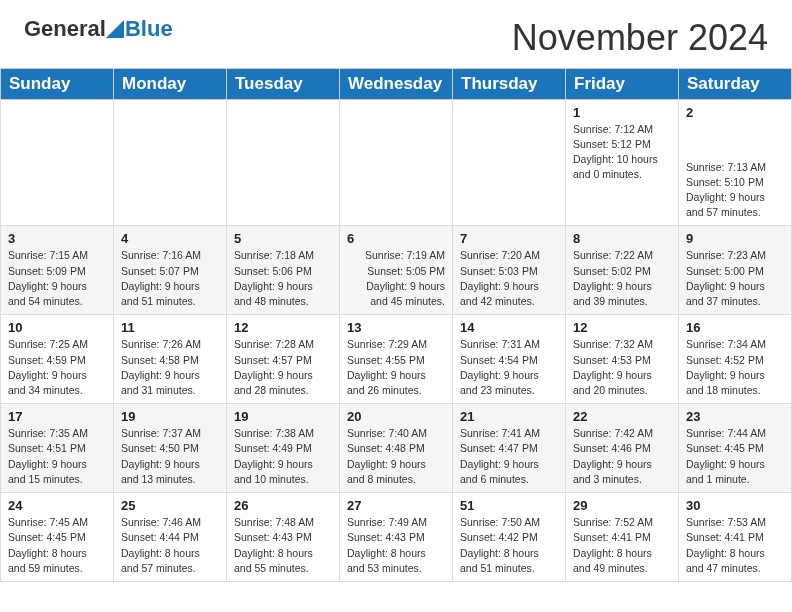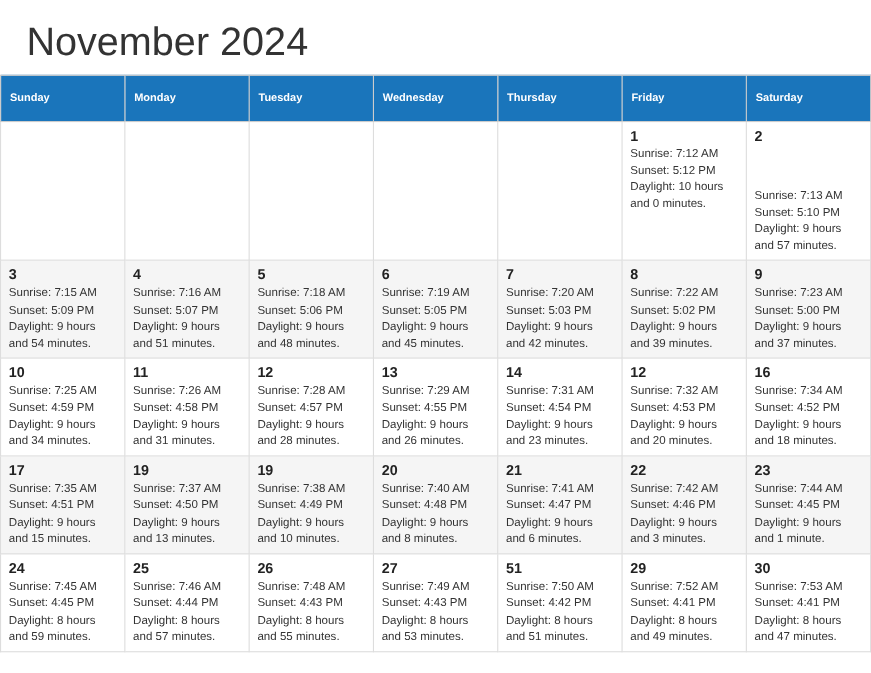--- a/index.html
+++ b/index.html
@@ -58,24 +58,24 @@
       margin-top: 2px;
     }
     .calendar {
       width: 100%;
       border-collapse: collapse;
       margin: 0;
     }
     .calendar th {
       background: #1a75bb;
       color: #fff;
-      font-size: 10px;
+      font-size: 17px;
       font-weight: bold;
       text-align: left;
-      padding: 15px 8px;
+      padding: 5px 8px;
       border: 1px solid #ccc;
     }
     .calendar td {
       vertical-align: top;
       border: 1px solid #ddd;
       padding: 5px 7px;
       width: 113px;
       min-height: 80px;
       font-size: 11px;
       color: #333;
@@ -98,20 +98,31 @@
     }
     .empty-cell {
       background: #fff !important;
     }
   </style>
 </head>
 <body>
 
 <div class="page">
   <div class="header">
+    <div class="logo">
+      <div class="logo-text">
+        <span class="logo-general">General</span>
+        <span style="display:inline-block; position:relative;">
+          <svg width="18" height="18" viewBox="0 0 18 18" style="vertical-align:middle; margin: 0 1px 0 0;">
+            <polygon points="0,18 18,18 18,0" fill="#1a75bb"></polygon>
+          </svg>
+        </span>
+        <span class="logo-blue">Blue</span>
+      </div>
+    </div>
     <div class="title-block">
       <div class="month-title">November 2024</div>
     </div>
   </div>
 
   <table class="calendar">
     <thead>
       <tr>
       <th>Sunday</th>
           <th>Monday</th>
@@ -161,21 +172,21 @@
           </td>
           <td>
             <span class="day-num">5</span>
             <div class="day-info" style="white-space: pre-line;">Sunrise: 7:18 AM
 Sunset: 5:06 PM
 Daylight: 9 hours
 and 48 minutes.</div>
           </td>
           <td>
             <span class="day-num">6</span>
-            <div class="day-info" style="white-space: pre-line;">Sunrise: 7:19 AM
+            <div class="day-info" style="white-space: pre-line; text-align: right;">Sunrise: 7:19 AM
 Sunset: 5:05 PM
 Daylight: 9 hours
 and 45 minutes.</div>
           </td>
           <td>
             <span class="day-num">7</span>
             <div class="day-info" style="white-space: pre-line;">Sunrise: 7:20 AM
 Sunset: 5:03 PM
 Daylight: 9 hours
 and 42 minutes.</div>

